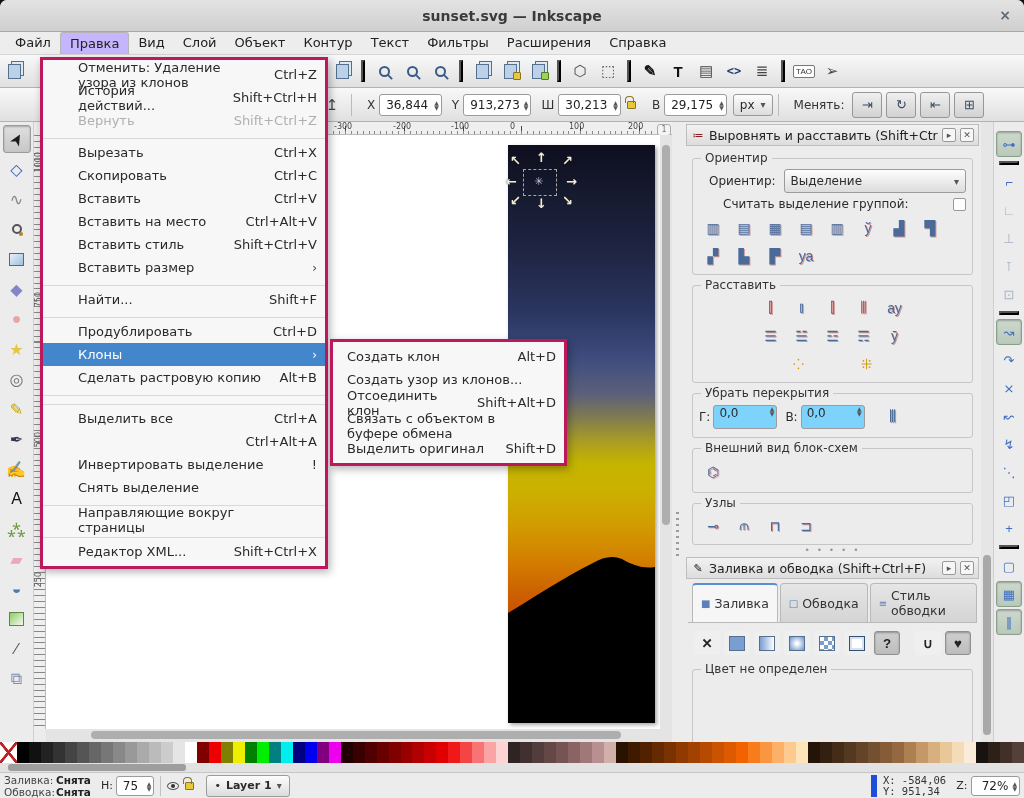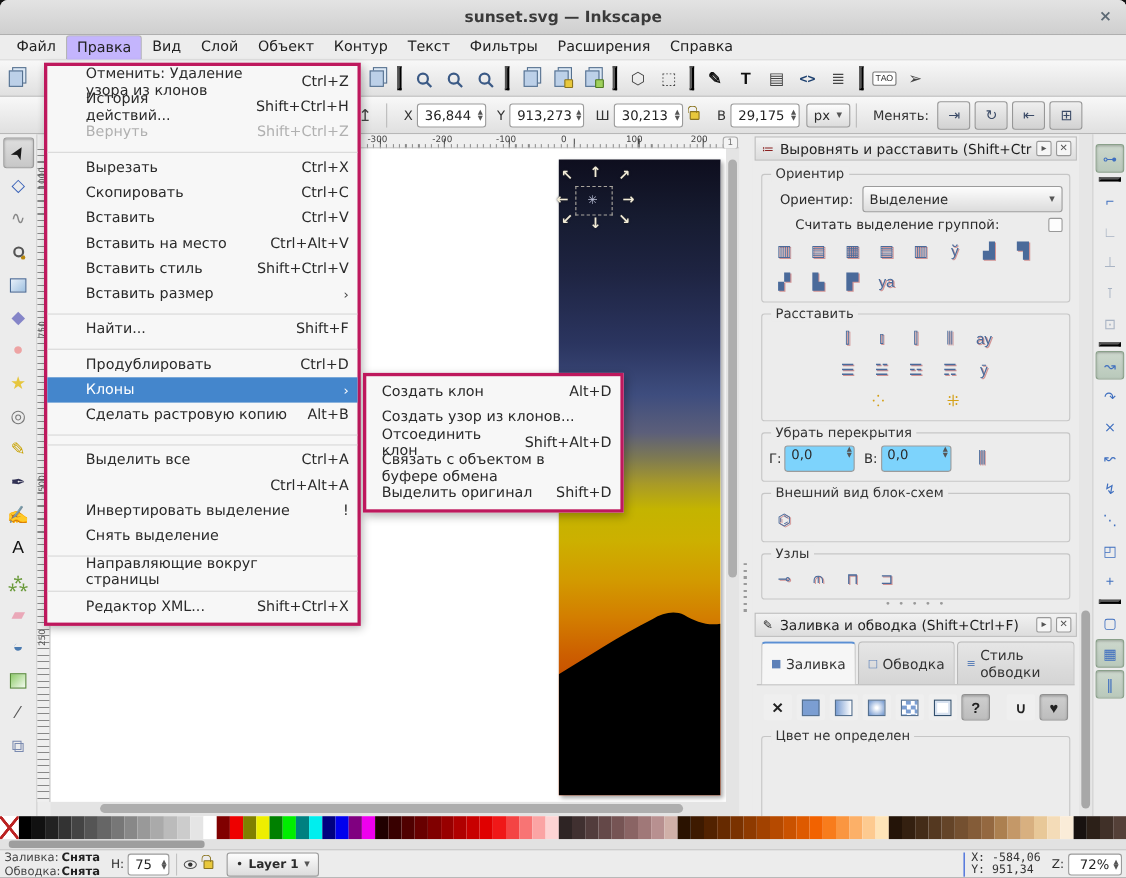--- a/index.html
+++ b/index.html
@@ -167,21 +167,21 @@
   #fs-ind .val{font-weight:bold;color:#222;font-size:10.5px}
   #opacity{display:flex;align-items:center;margin-left:10px;gap:3px}
   .sep-v{width:1px;height:20px;background:#c2c2c2;margin:0 6px}
   .i-eye{width:12px;height:8px;border:1px solid #555;border-radius:50%;position:relative;background:#eee}
   .i-eye::before{content:"";position:absolute;left:3px;top:1px;width:4px;height:4px;border-radius:50%;background:#333}
   #layercombo{display:flex;align-items:center;gap:5px;height:22px;border:1px solid #9b9b9b;border-radius:3px;
     background:linear-gradient(#fdfdfd,#dcdcdc);padding:0 7px;margin-left:6px}
   #statusmsg{flex:1;margin-left:10px;white-space:nowrap;overflow:hidden;color:#222;font-size:11.5px}
   #statusmsg .b{font-weight:bold}
   #statusmsg .i{font-style:italic}
-  #coords{border-left:1px solid #1d4ed8;padding:0 6px;line-height:11px;font-size:10.5px;color:#333;
+  #coords{border-left:6px solid #1d4ed8;padding:0 6px;line-height:11px;font-size:10.5px;color:#333;
     font-family:"DejaVu Sans Mono",monospace}
   #zoomfield{display:flex;align-items:center;margin-right:4px}
   #zoomfield .spin{height:20px}
   
   .popup{position:absolute;background:#f7f7f7;border:3px solid #be185d;box-shadow:2px 3px 8px rgba(0,0,0,.3);
     padding:3px 0;z-index:50}
   #editmenu{left:40px;top:57px;width:288px}
   #submenu{left:330px;top:339px;width:237px;z-index:60}
   .mi{display:flex;align-items:center;height:23px;padding:0 8px 0 35px;font-size:13px;color:#2a2a2a}
   .mi .ms{margin-left:auto;color:#2a2a2a;padding-left:18px}

